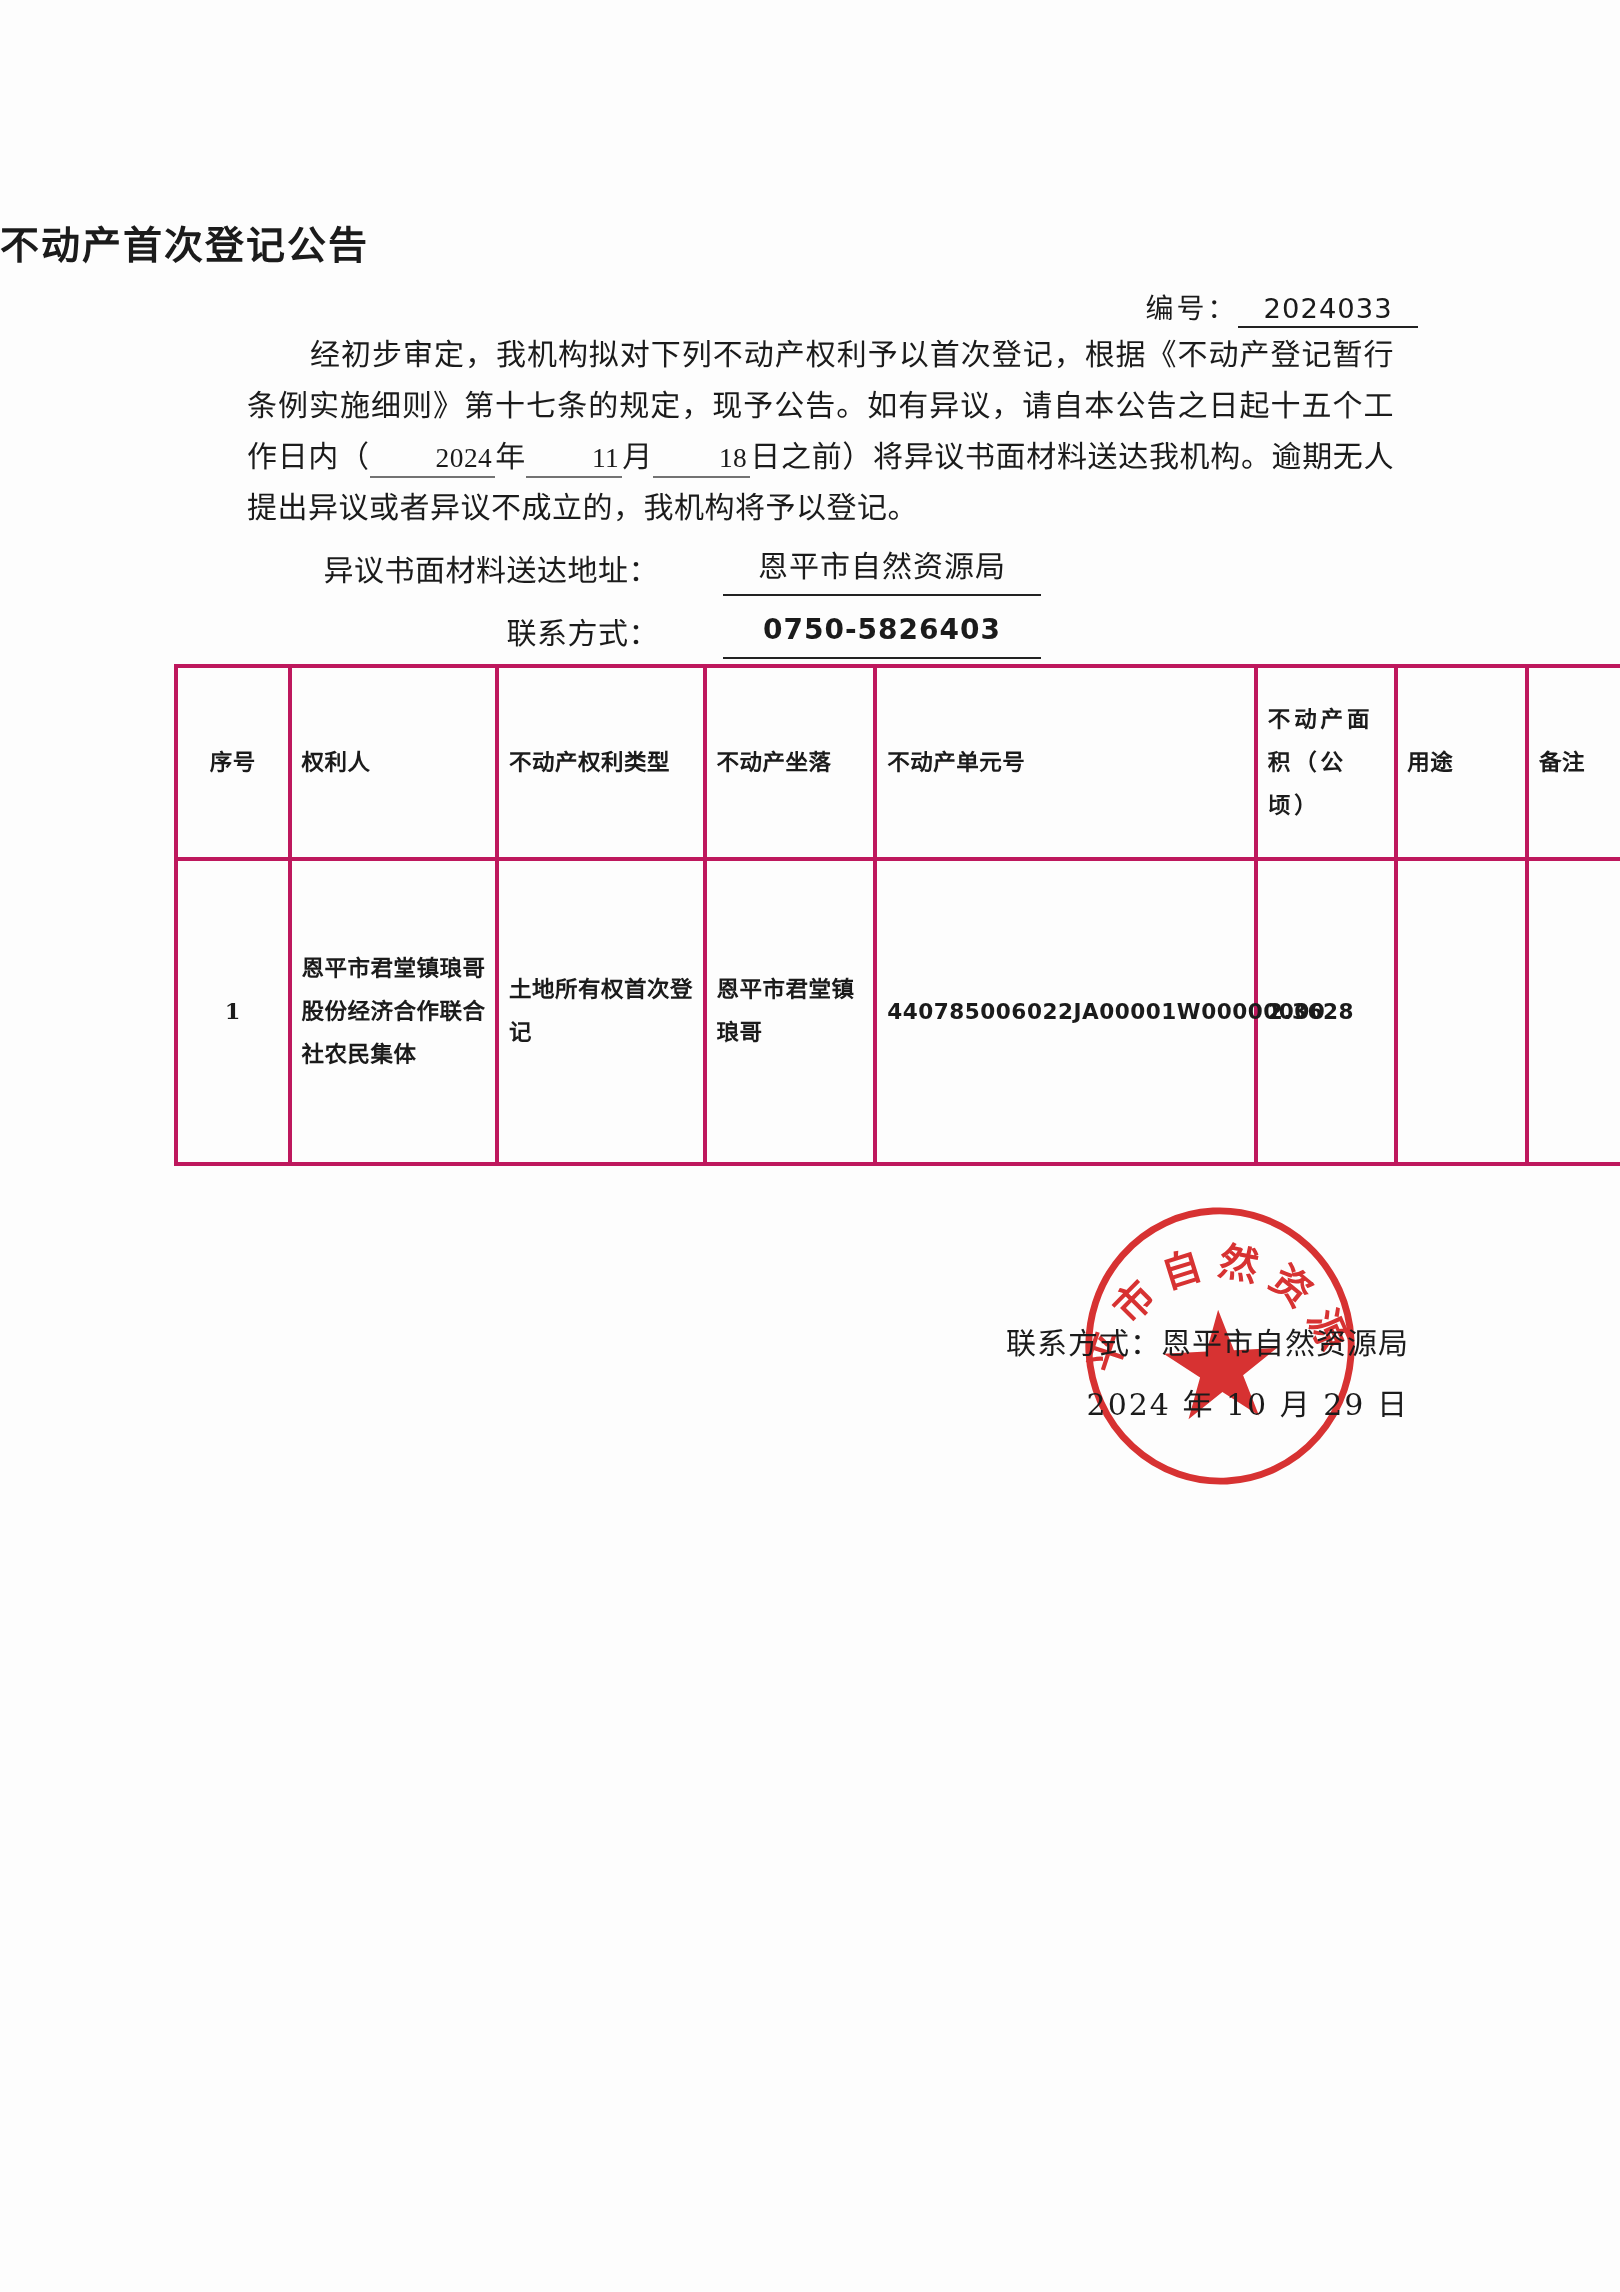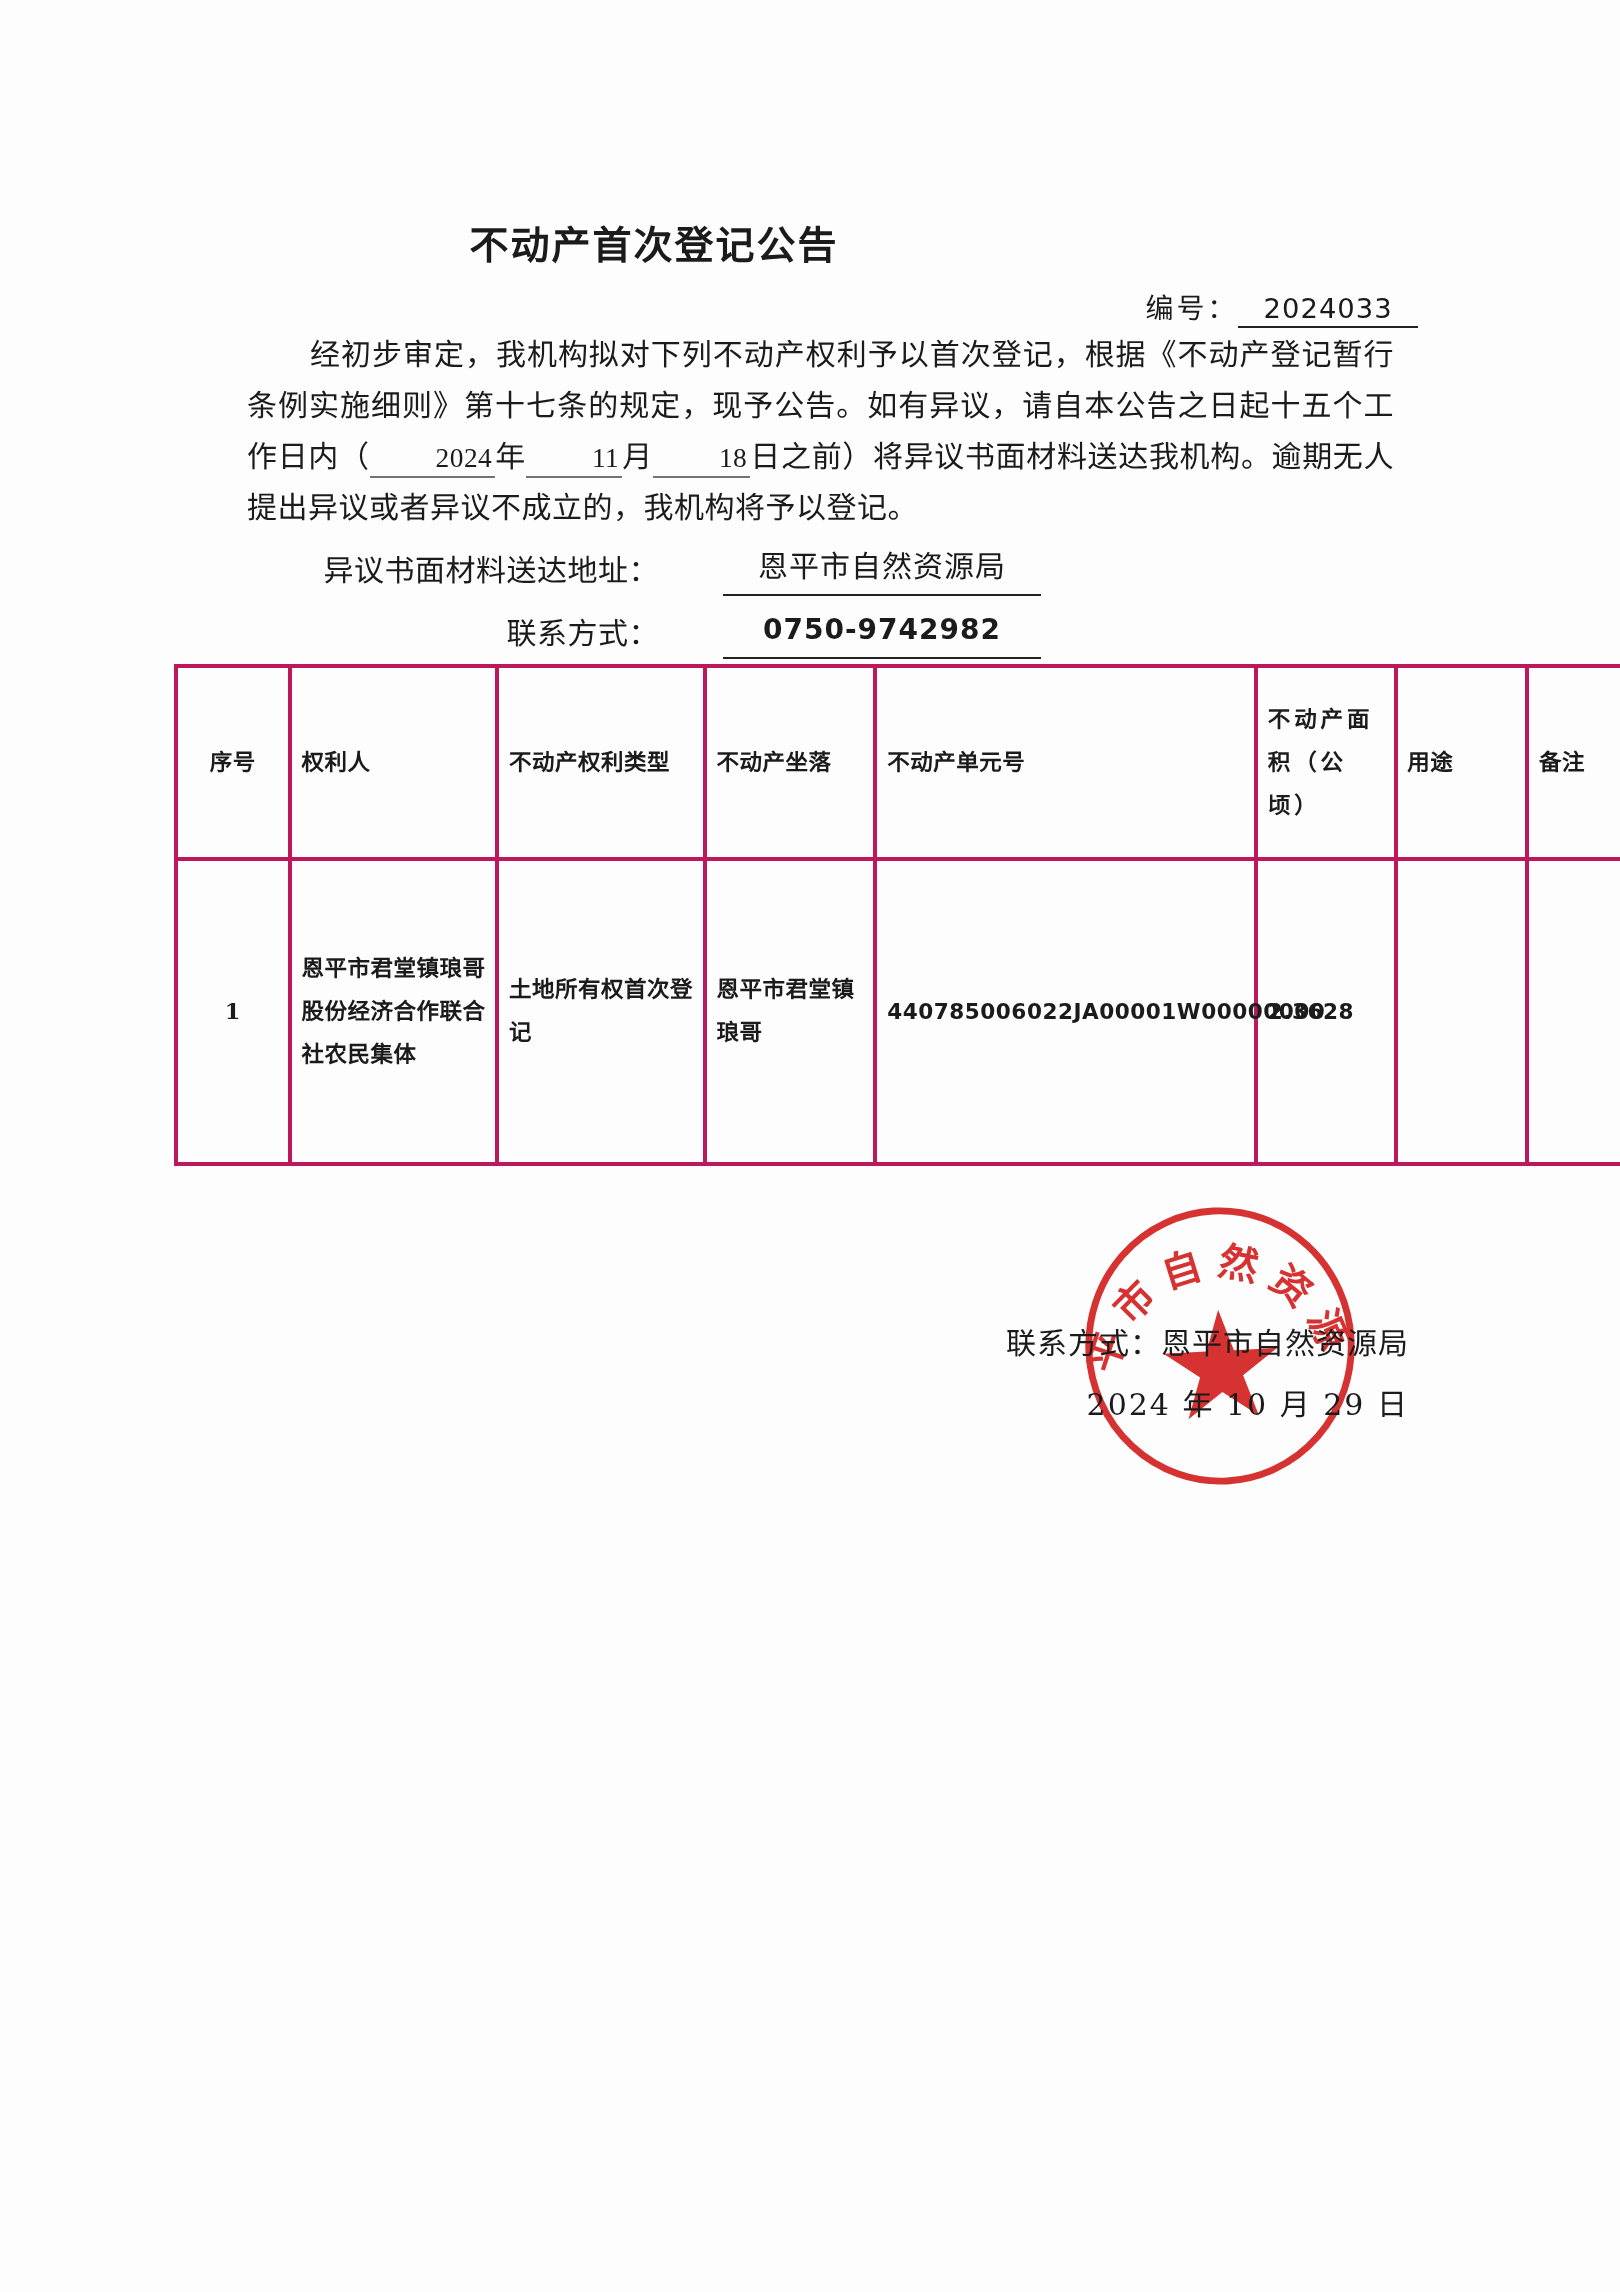--- a/index.html
+++ b/index.html
@@ -23,21 +23,20 @@
     height: 2293px;
     background: #fdfdfd;
   }
 
   
   .doc-title {
     position: absolute;
     top: 214px;
     left: 0;
     width: 1308px;
-    text-align: center;
     font-size: 39px;
     font-weight: bold;
     letter-spacing: 2px;
     font-family: "DejaVu Serif", "Liberation Serif", serif;
   }
 
   
   .number-line {
     position: absolute;
     top: 286px;
@@ -210,21 +209,21 @@
     <span>经初步审定，我机构拟对下列不动产权利予以首次登记，根据《不动产登记暂行条例实施细则》第十七条的规定，现予公告。如有异议，请自本公告之日起十五个工作日内（</span><span class="u-field">2024</span><span>年</span><span class="u-field">11</span><span>月</span><span class="u-field">18</span><span>日之前）将异议书面材料送达我机构。逾期无人提出异议或者异议不成立的，我机构将予以登记。</span>
   </div>
 
   <div class="contact-block">
     <div class="contact-row addr">
       <span class="c-label">异议书面材料送达地址：</span>
       <span class="c-value">恩平市自然资源局</span>
     </div>
     <div class="contact-row tel">
       <span class="c-label">联系方式：</span>
-      <span class="c-value mono">0750-9742982</span>
+      <span class="c-value mono">0750-5826403</span>
     </div>
   </div>
 
   <table class="data-table">
     <thead>
       <tr>
         <th class="col-seq">序号</th>
         <th class="col-owner">权利人</th>
         <th class="col-type">不动产权利类型</th>
         <th class="col-loc">不动产坐落</th>

